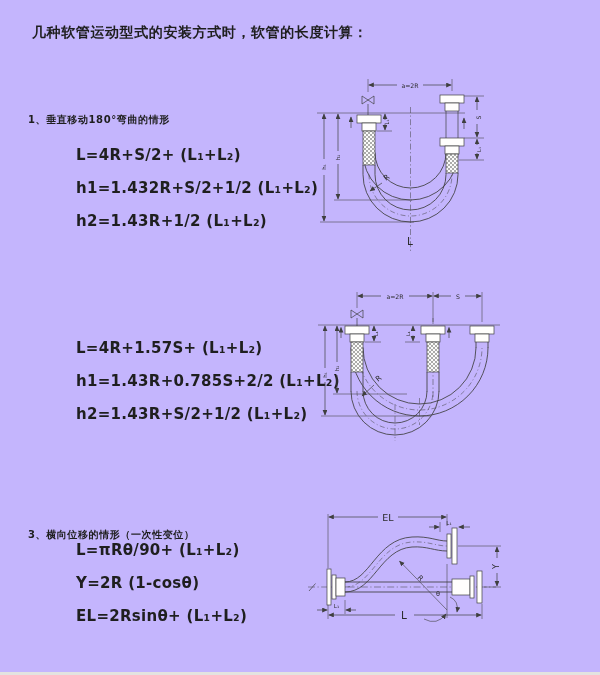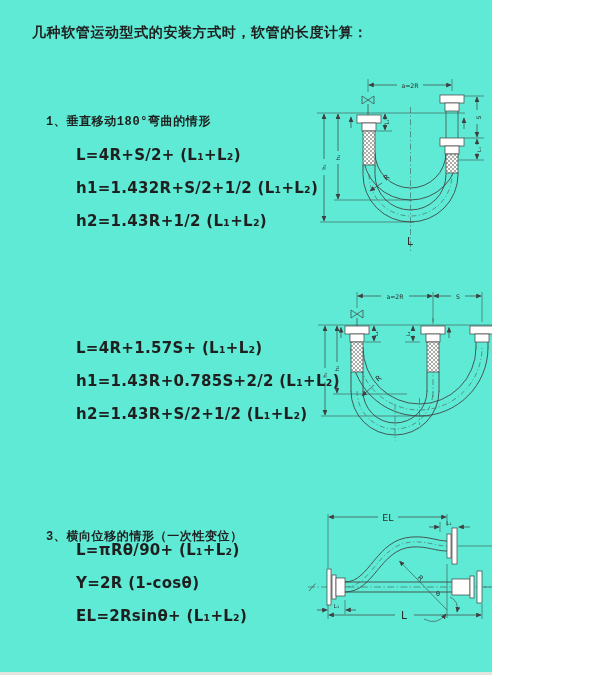--- a/index.html
+++ b/index.html
@@ -1,27 +1,27 @@
 <!DOCTYPE html>
 <html><head>
 <meta charset="utf-8">
 <style>
   html,body { margin:0; padding:0; background:#fff; }
   .page {
-    position:relative; width:492px; height:675px; background:#5eead4;
+    position:relative; width:600px; height:675px; background:#c4b5fd;
     font-family:"DejaVu Sans","Liberation Sans",sans-serif; color:#1f1f1f;
     overflow:hidden;
   }
   .doc-title {
     position:absolute; left:32px; top:24px;
     font-size:14px; font-weight:bold; letter-spacing:0.6px; white-space:pre;
   }
   .sec-heading {
-    position:absolute; left:46px;
-    font-size:12px; font-weight:bold; letter-spacing:0.6px; white-space:pre;font-family:Liberation Mono, monospace;
+    position:absolute; left:28px;
+    font-size:10px; font-weight:bold; letter-spacing:0.6px; white-space:pre;
   }
   #h1 { top:113px; } #h2 { top:308px; } #h3 { top:520px;margin-top:8px; }
   .formulas { position:absolute; left:68px; }
   #f1 { top:135px; } #f2 { top:328px; } #f3 { top:530px; }
   .formula {
     margin:8px; line-height:25px; font-size:15px; font-weight:600;
     letter-spacing:0.3px; white-space:pre;
   }
   .diagram { position:absolute; }
   #d1 { left:305px; top:65px; }

